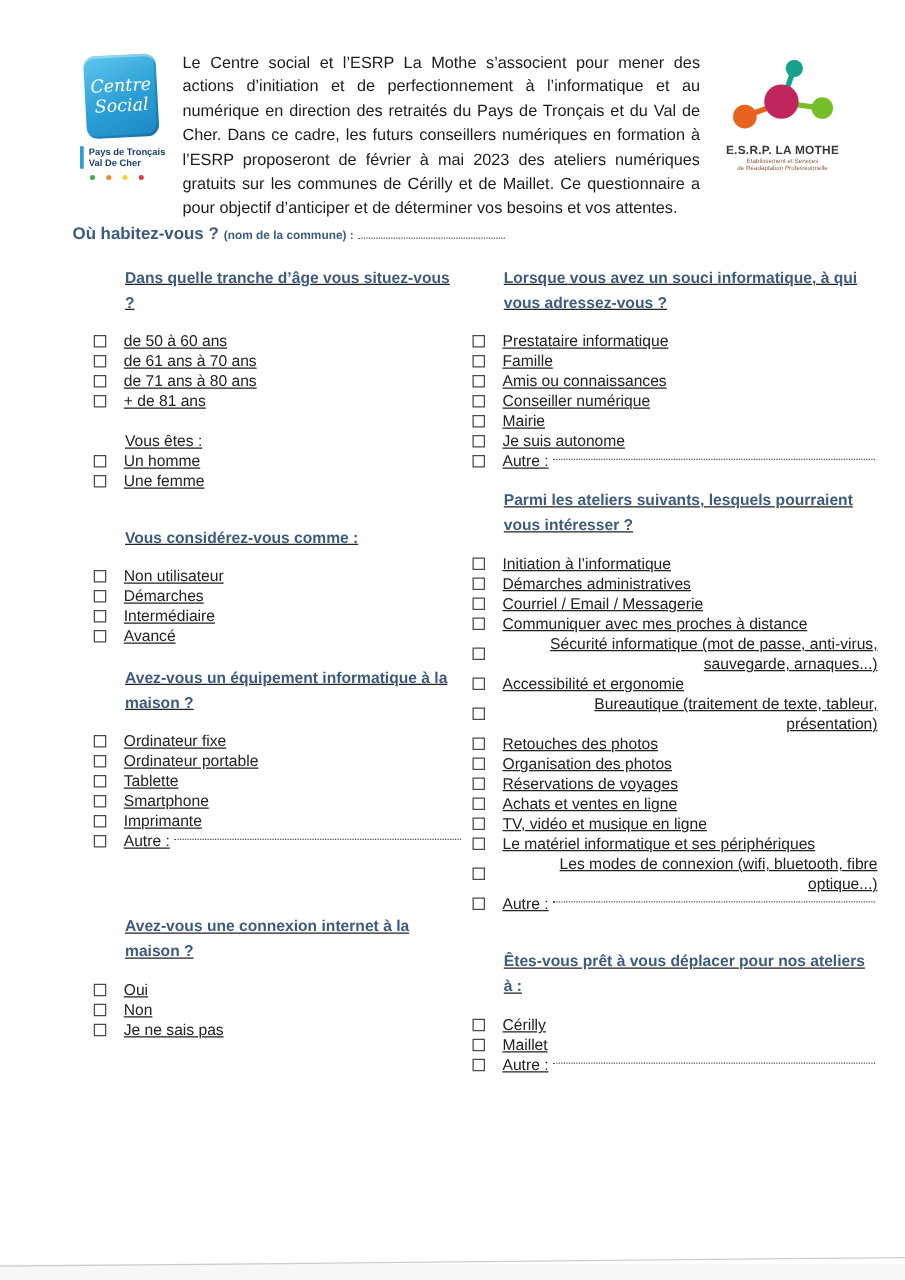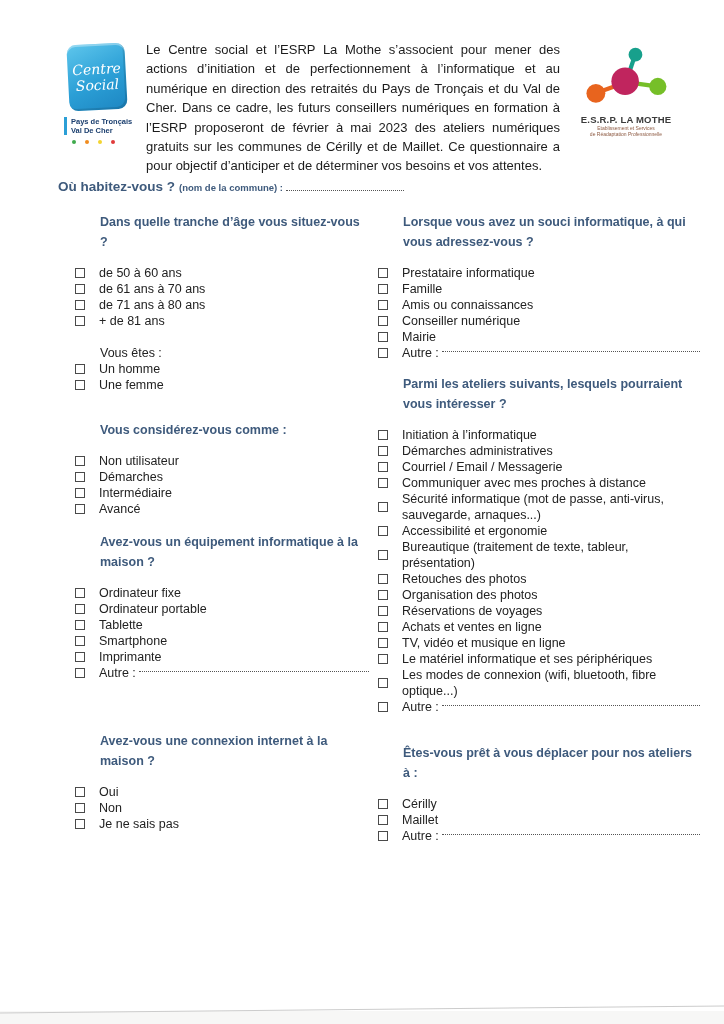--- a/index.html
+++ b/index.html
@@ -38,27 +38,27 @@
   .commune-line { position:absolute; left:58px; top:179px; width:348px; display:flex; align-items:baseline; }
   .commune-q { color:#3e5a7c; font-weight:bold; font-size:13.5px; white-space:nowrap; }
   .commune-hint { color:#3e5a7c; font-size:9.5px; font-weight:bold; margin-left:4px; white-space:nowrap;text-align:right; }
   .leader { flex:1 1 auto; border-bottom:1.4px dotted #555; margin:0 2px 3px 3px; min-width:20px; }
 
   
   .col { position:absolute; top:205px; }
   .col-left  { left:75px;  width:296px; }
   .col-right { left:378px; width:324px; }
 
-  section { margin-top:26px; }
+  section { margin-top:26px;text-decoration:underline; }
   .sec-heading {
     color:#3e5a7c; font-weight:bold; font-size:12.5px; line-height:20px;
     margin:0 0 13px 25px; width:calc(100% - 28px);
   }
   .sub-heading { font-size:12.5px; color:#222; line-height:16px; margin:0 0 0 25px; }
-  .row { display:flex; align-items:center; line-height:16px; }
+  .row { display:flex; align-items:center; line-height:16px;text-align:right; }
   .checkbox {
     flex:0 0 auto; width:8px; height:8px; border:1.4px solid #4a4a4a;
     margin-right:14px; background:#fff;
   }
   .row-label { font-size:12.5px; color:#222; }
 
   
   .col section.s0 { margin-top:7px; }
   .col-left  section.s1 { margin-top:16px; }
   .col-left  section.s2 { margin-top:27px; }
@@ -234,20 +234,24 @@
         <div class="row">
           <span class="checkbox"></span>
           <span class="row-label">Conseiller numérique</span>
         </div>
         <div class="row">
           <span class="checkbox"></span>
           <span class="row-label">Mairie</span>
         </div>
         <div class="row">
           <span class="checkbox"></span>
+          <span class="row-label">Je suis autonome</span>
+        </div>
+        <div class="row">
+          <span class="checkbox"></span>
           <span class="row-label">Autre :</span>
           <span class="leader"></span>
         </div>
       </section>
       <section class="s1">
         <div class="sec-heading">Parmi les ateliers suivants, lesquels pourraient vous intéresser ?</div>
         <div class="row">
           <span class="checkbox"></span>
           <span class="row-label">Initiation à l’informatique</span>
         </div>

